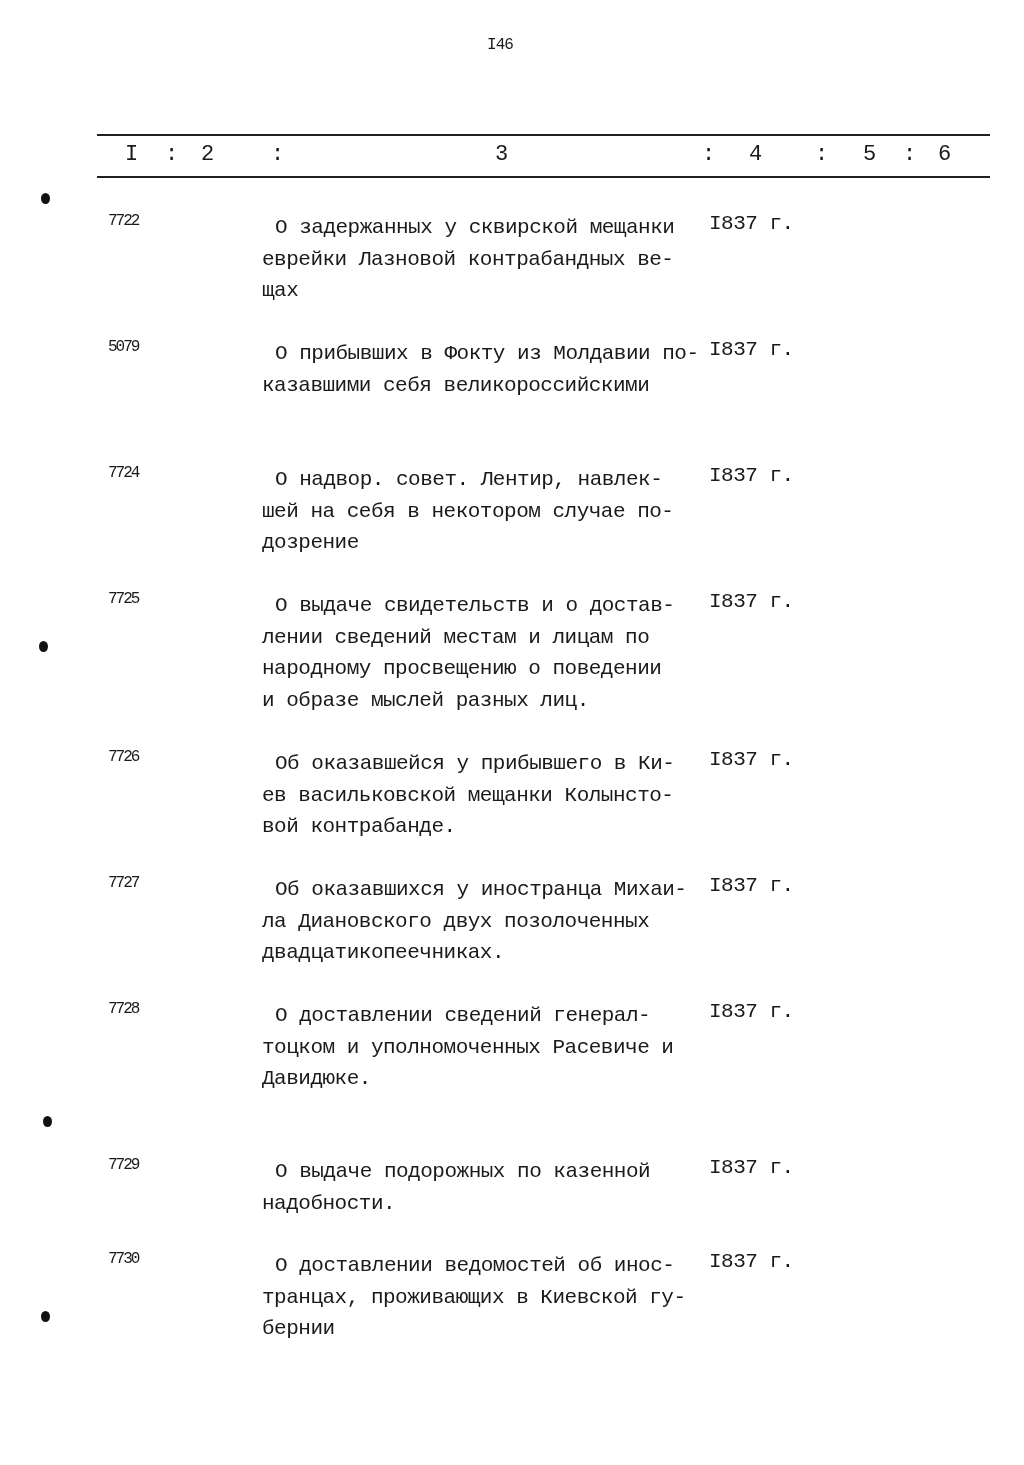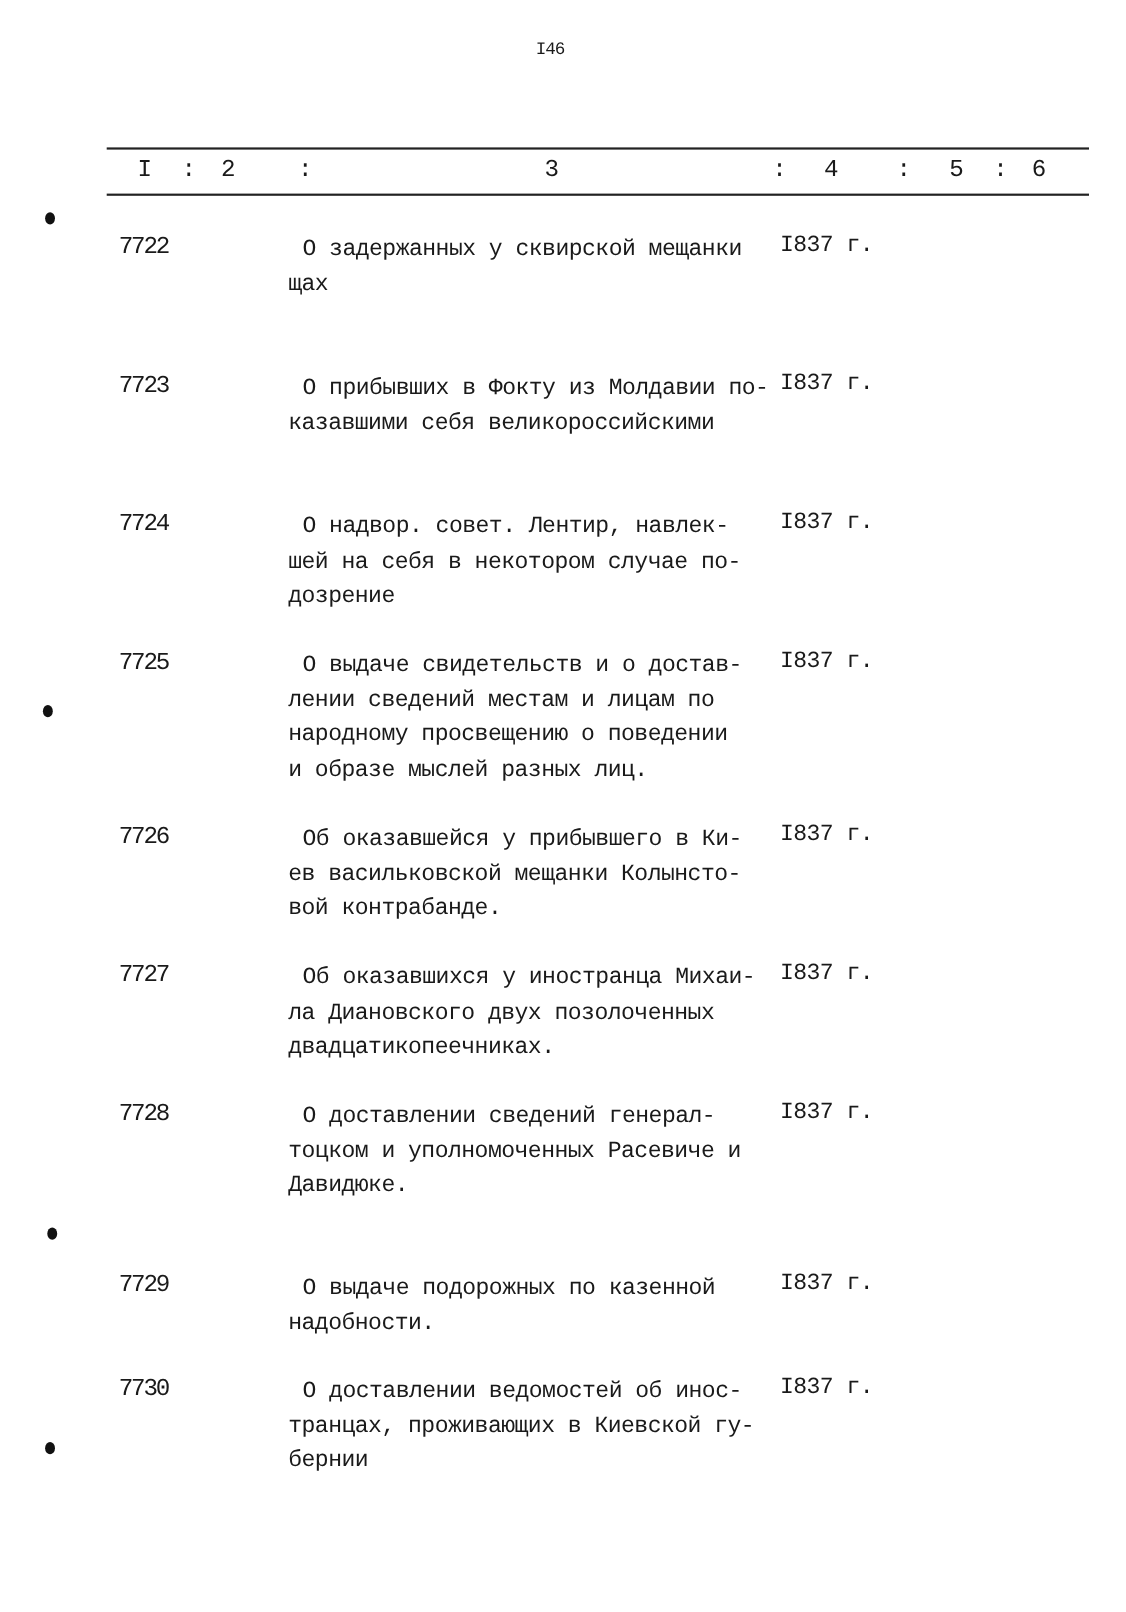--- a/index.html
+++ b/index.html
@@ -47,21 +47,21 @@
     }
     .entry {
       position: absolute;
       left: 0;
       width: 1024px;
     }
     .entry .num {
       position: absolute;
       left: 108px;
       top: 0;
-      font-size: 22px;
+      font-size: 16px;
       letter-spacing: -2px;
     }
     .entry .desc {
       position: absolute;
       left: 262px;
       top: 0;
       width: 450px;
       font-size: 21px;
       line-height: 31.5px;
       letter-spacing: -0.5px;
@@ -105,27 +105,28 @@
     <span style="left:806px">:</span>
     <span style="left:841px">6</span>
   </div>
 
   <div class="rule bottom"></div>
 
   <div class="entry" style="top:212px">
     <div class="num">7722</div>
     <div class="desc">
       <div style="padding-left:13px">О задержанных у сквирской мещанки</div>
+      <div>еврейки Лазновой контрабандных ве-</div>
       <div>щах</div>
     </div>
     <div class="year">I837 г.</div>
   </div>
 
   <div class="entry" style="top:338px">
-    <div class="num">7723</div>
+    <div class="num">5079</div>
     <div class="desc">
       <div style="padding-left:13px">О прибывших в Фокту из Молдавии по-</div>
       <div>казавшими себя великороссийскими</div>
     </div>
     <div class="year">I837 г.</div>
   </div>
 
   <div class="entry" style="top:464px">
     <div class="num">7724</div>
     <div class="desc">

